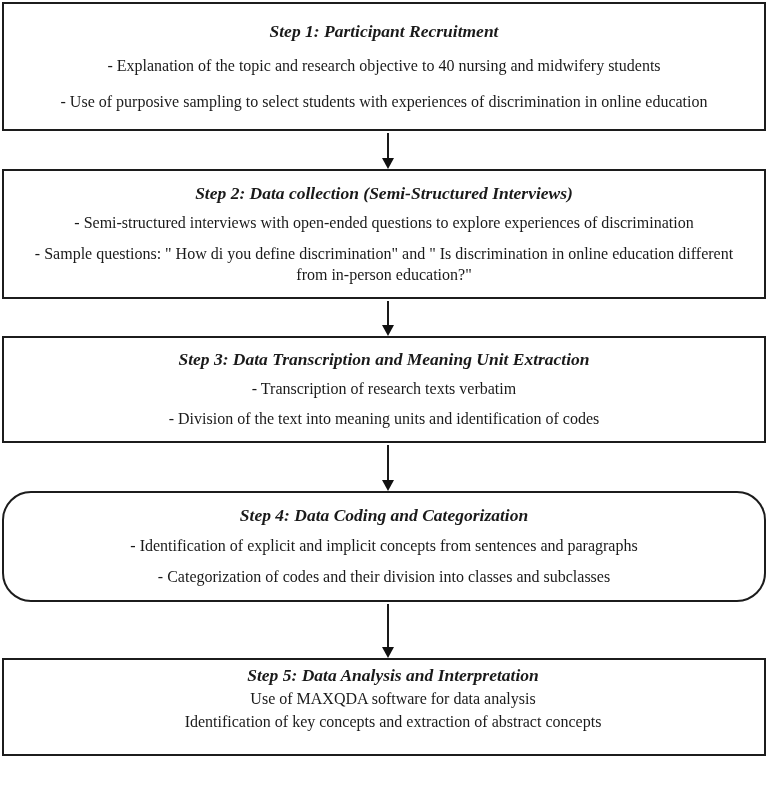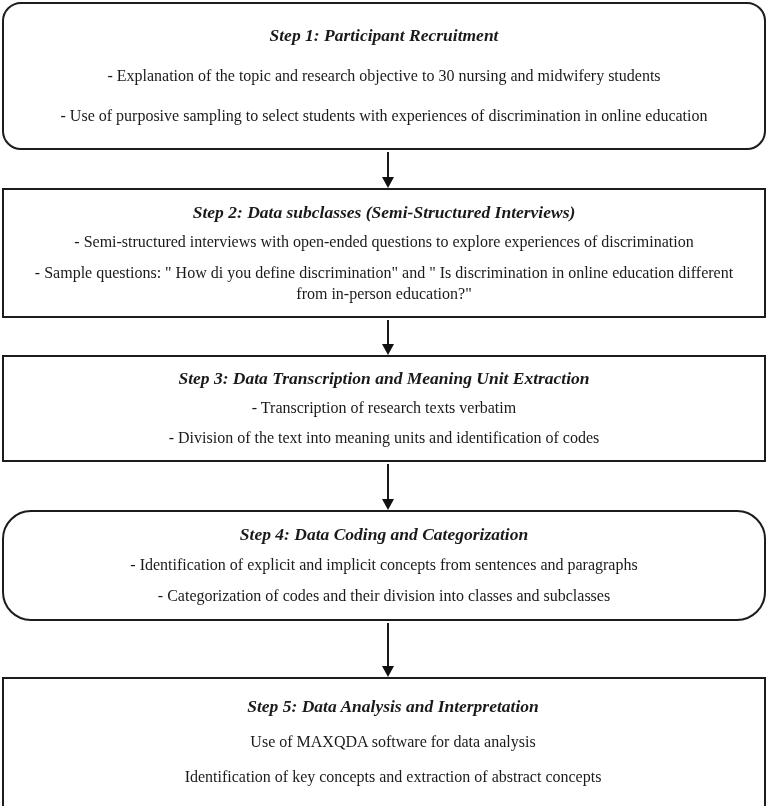--- a/index.html
+++ b/index.html
@@ -20,25 +20,25 @@
     box-sizing: border-box;
     border: 2px solid #1c1c1c;
     background: #ffffff;
     display: flex;
     flex-direction: column;
     justify-content: space-evenly;
     align-items: center;
     padding: 2px 24px;
     text-align: center;
   }
-  .b1 { height: 148px; border-radius: 19px; }
+  .b1 { height: 129px; }
   .b2 { height: 130px; }
   .b3 { height: 107px; text-align: right; }
   .b4 { height: 111px; border-radius: 29px; }
-  .b5 { height: 146px; padding-bottom: 18px; padding-left: 42px; }
+  .b5 { height: 98px; padding-bottom: 18px; padding-left: 42px; }
   .title {
     font-weight: bold;
     font-style: italic;
     font-size: 17.5px;
     line-height: 1.2;
   }
   .line {
     font-size: 16px;
     line-height: 1.3;
   }
@@ -74,33 +74,33 @@
     border-top: 11px solid #111111;
   }
 </style>
 </head>
 <body>
 
 <div class="page">
 
   <div class="box b1">
     <div class="title">Step 1: Participant Recruitment</div>
-    <div class="line">- Explanation of the topic and research objective to 30 nursing and midwifery students</div>
+    <div class="line">- Explanation of the topic and research objective to 40 nursing and midwifery students</div>
     <div class="line">- Use of purposive sampling to select students with experiences of discrimination in online education</div>
   </div>
 
   <div class="arrow-gap g1">
     <div class="arrow">
       <div class="shaft"></div>
       <div class="head"></div>
     </div>
   </div>
 
   <div class="box b2">
-    <div class="title">Step 2: Data subclasses (Semi-Structured Interviews)</div>
+    <div class="title">Step 2: Data collection (Semi-Structured Interviews)</div>
     <div class="line">- Semi-structured interviews with open-ended questions to explore experiences of discrimination</div>
     <div class="line">- Sample questions: " How di you define discrimination" and " Is discrimination in online education different from in-person education?"</div>
   </div>
 
   <div class="arrow-gap g2">
     <div class="arrow">
       <div class="shaft"></div>
       <div class="head"></div>
     </div>
   </div>

